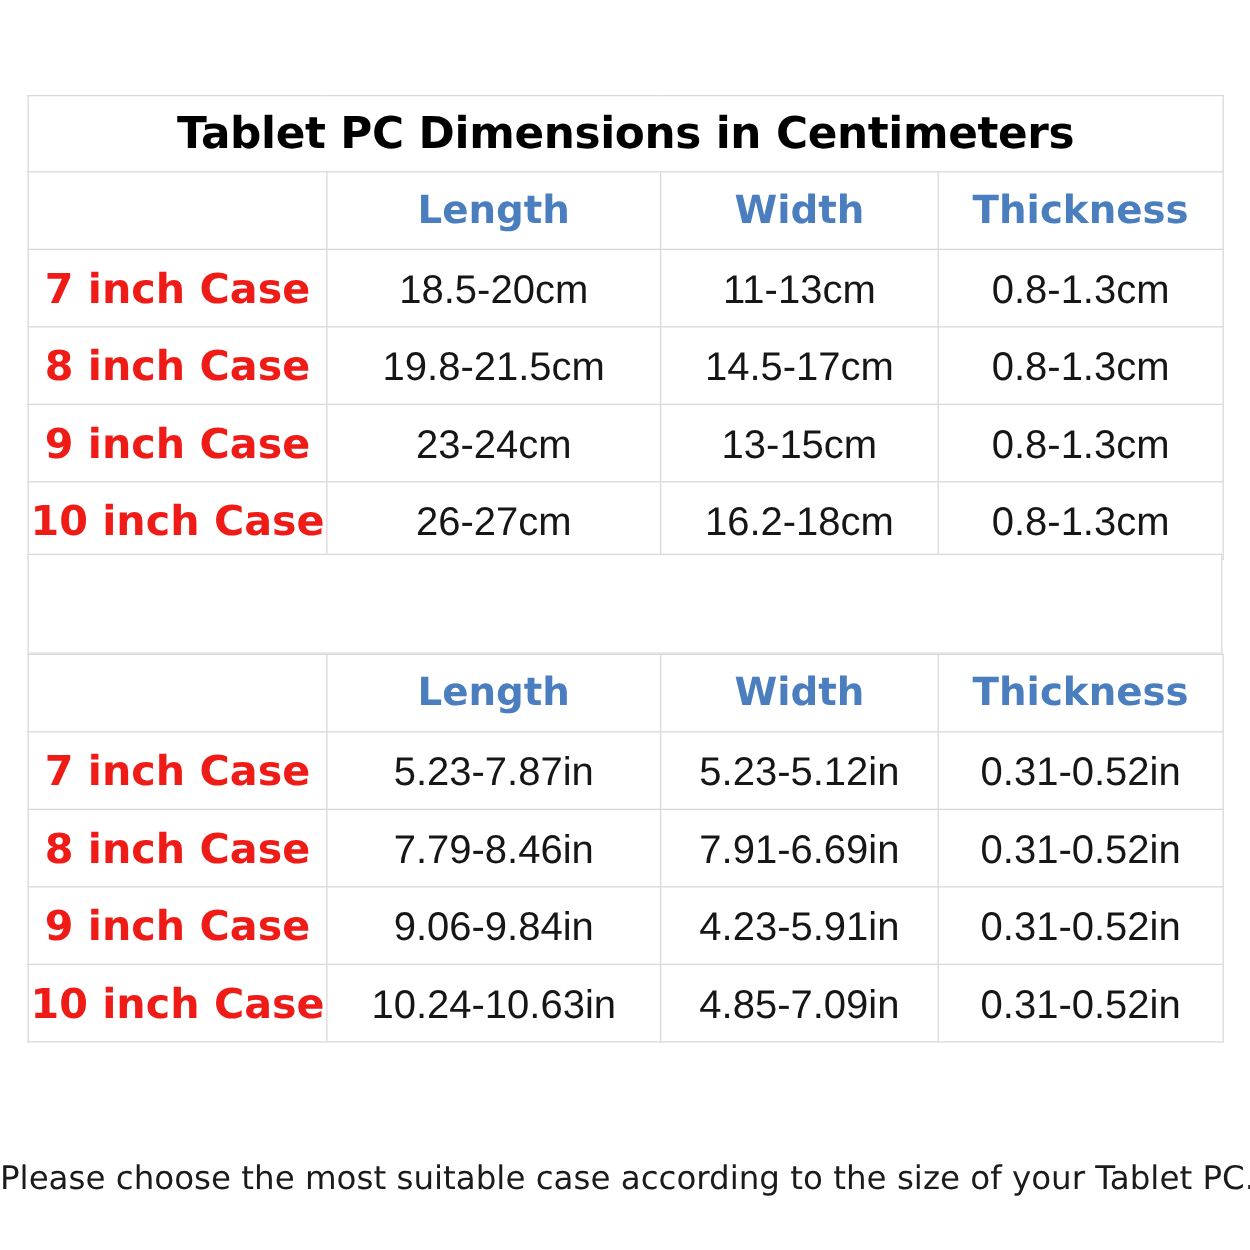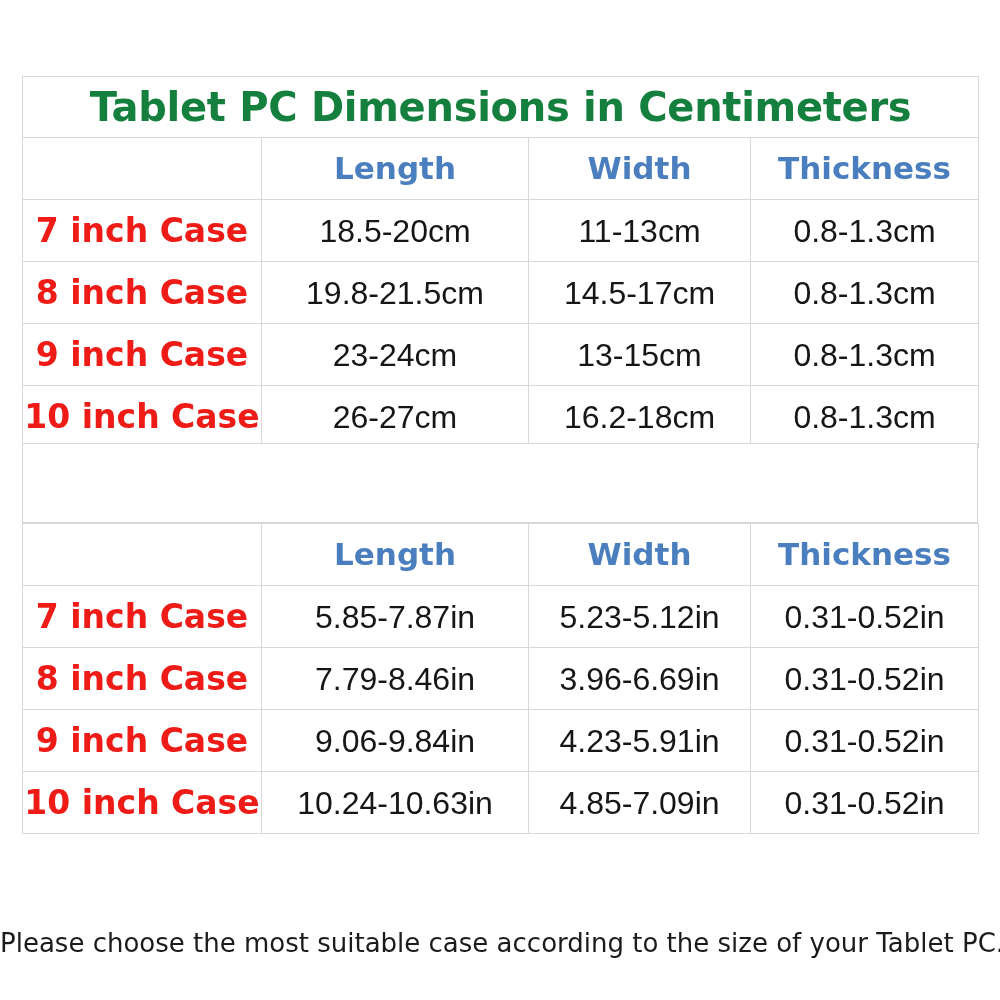--- a/index.html
+++ b/index.html
@@ -46,22 +46,22 @@
   .col-wid   { width: 222px; }
   .col-thk   { width: 228px; }
 
   
   .title-row td {
     height: 60px;
   }
   .table-title {
     font-family: "DejaVu Sans", "Liberation Sans", sans-serif;
     font-weight: bold;
-    font-size: 40px;
-    color: #15803d;
+    font-size: 35px;
+    color: #000000;
     letter-spacing: -0.3px;
     line-height: 1;
     white-space: nowrap;
   }
 
   
   .header-row td {
     height: 61px;
   }
   .col-header {
@@ -202,29 +202,29 @@
         <td>
           <span class="col-header">Width</span>
         </td>
         <td>
           <span class="col-header">Thickness</span>
         </td>
       </tr>
 
       <tr class="data-row" style="height:62px;">
         <td><span class="case-label">7 inch Case</span></td>
-        <td><span class="cell-value">5.85-7.87in</span></td>
+        <td><span class="cell-value">5.23-7.87in</span></td>
         <td><span class="cell-value">5.23-5.12in</span></td>
         <td><span class="cell-value">0.31-0.52in</span></td>
       </tr>
 
       <tr class="data-row" style="height:62px;">
         <td><span class="case-label">8 inch Case</span></td>
         <td><span class="cell-value">7.79-8.46in</span></td>
-        <td><span class="cell-value">3.96-6.69in</span></td>
+        <td><span class="cell-value">7.91-6.69in</span></td>
         <td><span class="cell-value">0.31-0.52in</span></td>
       </tr>
 
       <tr class="data-row" style="height:62px;">
         <td><span class="case-label">9 inch Case</span></td>
         <td><span class="cell-value">9.06-9.84in</span></td>
         <td><span class="cell-value">4.23-5.91in</span></td>
         <td><span class="cell-value">0.31-0.52in</span></td>
       </tr>
 

